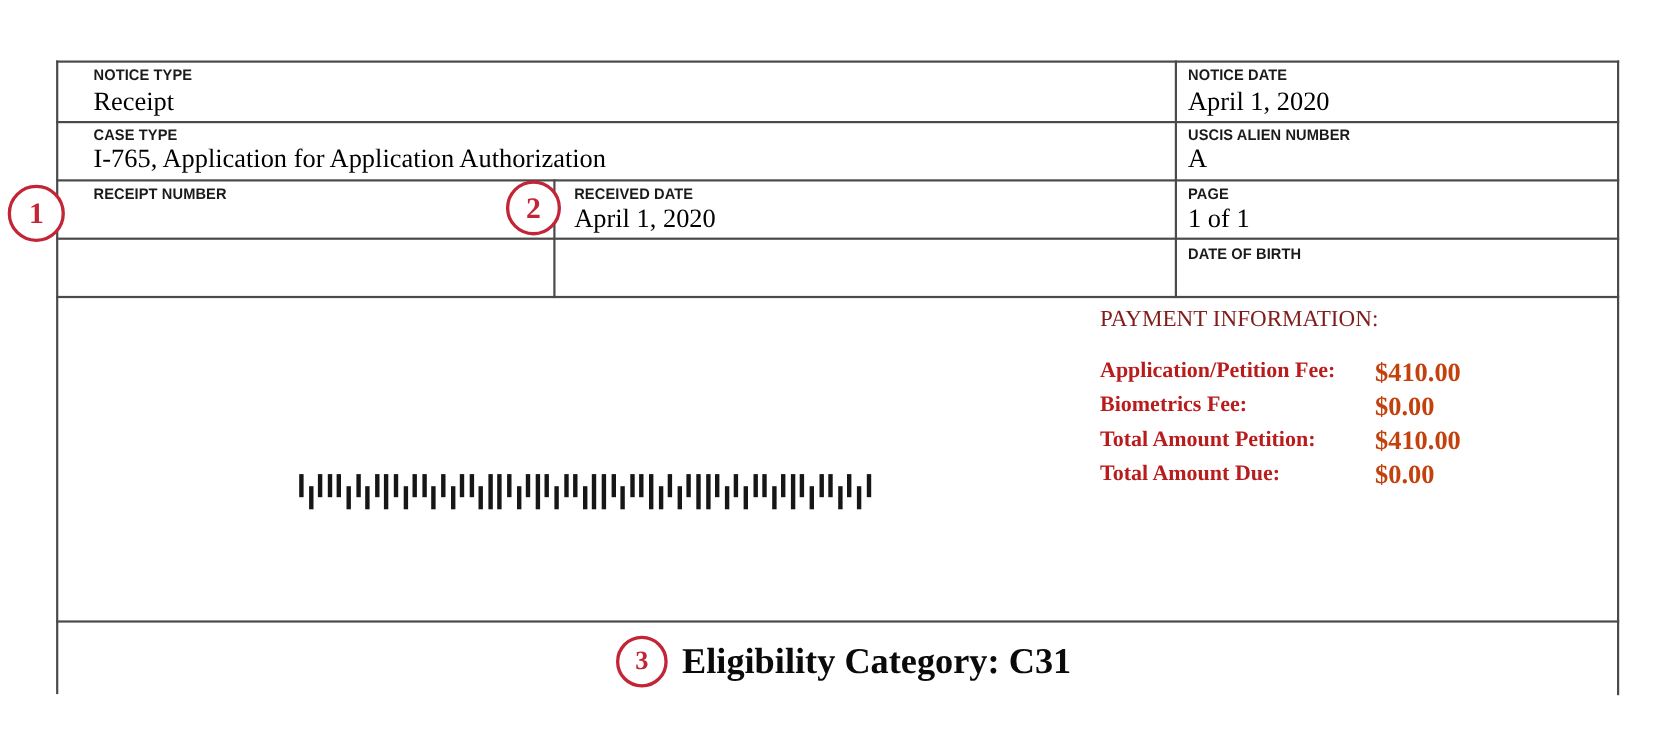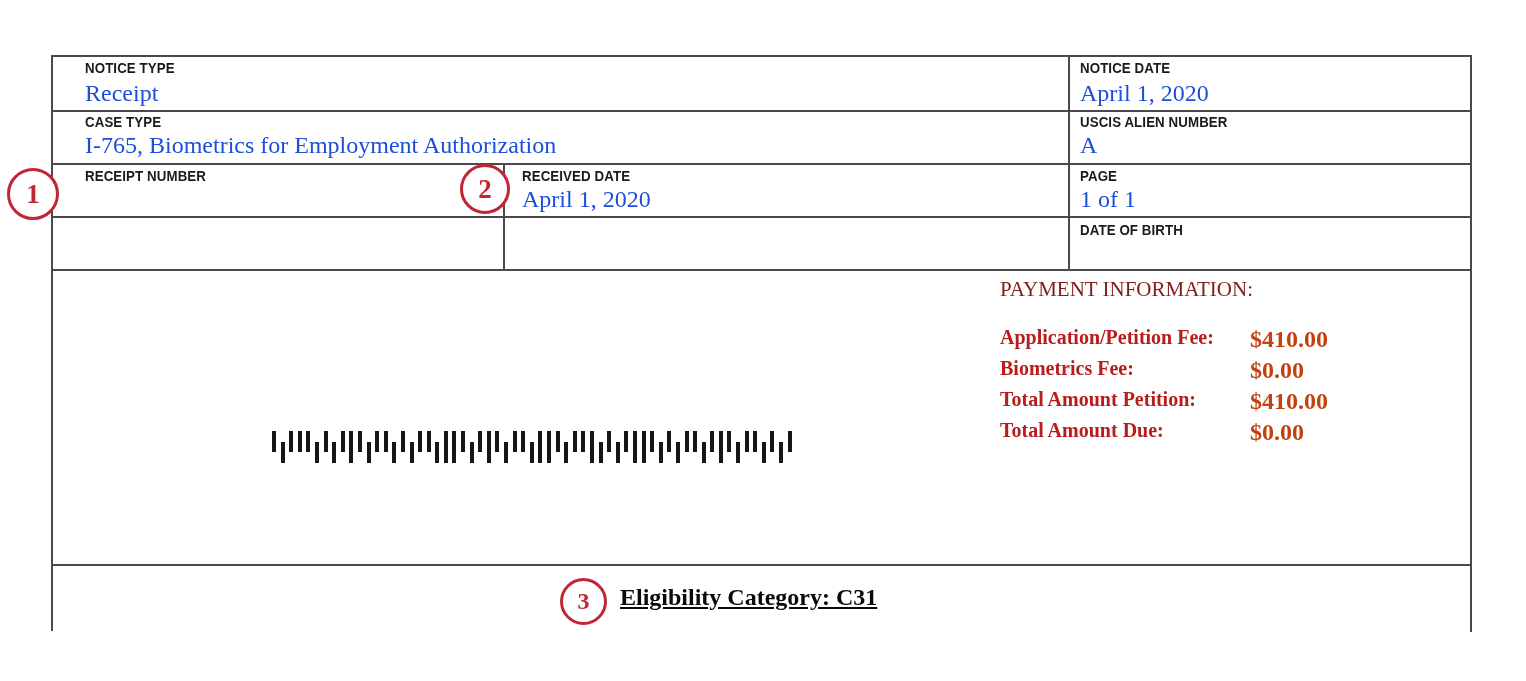--- a/index.html
+++ b/index.html
@@ -5,36 +5,36 @@
   html,body{margin:0;padding:0;background:#ffffff;}
   .page{position:relative;width:1526px;height:681px;background:#ffffff;overflow:hidden;
         font-family:"Liberation Serif",serif;color:#141414;}
   .hline,.vline{position:absolute;background:#4a4a4a;}
   .hline{height:2px;}
   .vline{width:2px;}
   .cell-label{position:absolute;font-family:"Liberation Sans",sans-serif;font-weight:bold;
               font-size:14px;letter-spacing:0.1px;color:#1a1a1a;line-height:1;white-space:nowrap;
               transform:scaleX(0.95);transform-origin:left top;}
   .cell-value{position:absolute;font-family:"Liberation Serif",serif;font-size:24px;
-              color:#1d4ed8;line-height:1.1;white-space:nowrap;}
+              color:#000000;line-height:1.1;white-space:nowrap;}
   .payment{position:absolute;left:1000px;top:277px;width:440px;}
   .payment-title{font-size:21px;color:#7f1d1d;margin:0 0 24px 0;white-space:nowrap;}
   .pay-row{display:flex;height:31px;align-items:flex-start;}
   .pay-label{flex:0 0 250px;font-weight:bold;font-size:20px;color:#b91c1c;white-space:nowrap;}
   .pay-value{font-size:24px;color:#c2410c;white-space:nowrap;font-weight:bold;}
   .barcode{position:absolute;left:272px;top:431px;height:32px;display:flex;
            align-items:flex-start;gap:4.6px;}
   .bar{width:4px;background:#161616;flex:0 0 auto;}
   .bar.u{height:21px;margin-top:0;}
   .bar.d{height:21px;margin-top:11px;}
   .bar.f{height:32px;margin-top:0;}
   .name-address{position:absolute;left:257px;top:540px;font-weight:bold;font-size:20px;
                 letter-spacing:0.3px;color:#000;white-space:nowrap;}
-  .eligibility{position:absolute;left:620px;top:584px;font-weight:bold;font-size:24px;
-               color:#0a0a0a;white-space:nowrap;text-decoration:underline;}
+  .eligibility{position:absolute;left:620px;top:584px;font-weight:bold;font-size:33px;
+               color:#0a0a0a;white-space:nowrap;}
   .annot-circle{position:absolute;box-sizing:border-box;border:3.5px solid #c22536;border-radius:50%;
                 background:#ffffff;display:flex;align-items:center;justify-content:center;
                 font-family:"Liberation Serif",serif;font-weight:bold;color:#c22536;z-index:5;}
   .annot-1{left:7px;top:168px;width:52px;height:52px;font-size:27px;}
   .annot-2{left:460px;top:164px;width:50px;height:50px;font-size:27px;}
   .annot-3{left:560px;top:578px;width:47px;height:47px;font-size:24px;}
 </style>
 </head>
 <body>
 
@@ -50,21 +50,21 @@
   <div class="vline" style="left:1470px;top:55px;height:577px;"></div>
   <div class="vline" style="left:1068px;top:55px;height:216px;"></div>
   <div class="vline" style="left:503px;top:163px;height:108px;"></div>
 
   <span class="cell-label" style="left:85px;top:61px;">NOTICE TYPE</span>
   <span class="cell-value" style="left:85px;top:80px;">Receipt</span>
   <span class="cell-label" style="left:1080px;top:61px;">NOTICE DATE</span>
   <span class="cell-value" style="left:1080px;top:80px;">April 1, 2020</span>
 
   <span class="cell-label" style="left:85px;top:115px;">CASE TYPE</span>
-  <span class="cell-value" style="left:85px;top:132px;">I-765, Biometrics for Employment Authorization</span>
+  <span class="cell-value" style="left:85px;top:132px;">I-765, Application for Application Authorization</span>
   <span class="cell-label" style="left:1080px;top:115px;">USCIS ALIEN NUMBER</span>
   <span class="cell-value" style="left:1080px;top:132px;">A</span>
 
   <span class="cell-label" style="left:85px;top:169px;">RECEIPT NUMBER</span>
   <span class="cell-value" style="left:85px;top:186px;"></span>
   <span class="cell-label" style="left:522px;top:169px;">RECEIVED DATE</span>
   <span class="cell-value" style="left:522px;top:186px;">April 1, 2020</span>
   <span class="cell-label" style="left:1080px;top:169px;">PAGE</span>
   <span class="cell-value" style="left:1080px;top:186px;">1 of 1</span>
 

